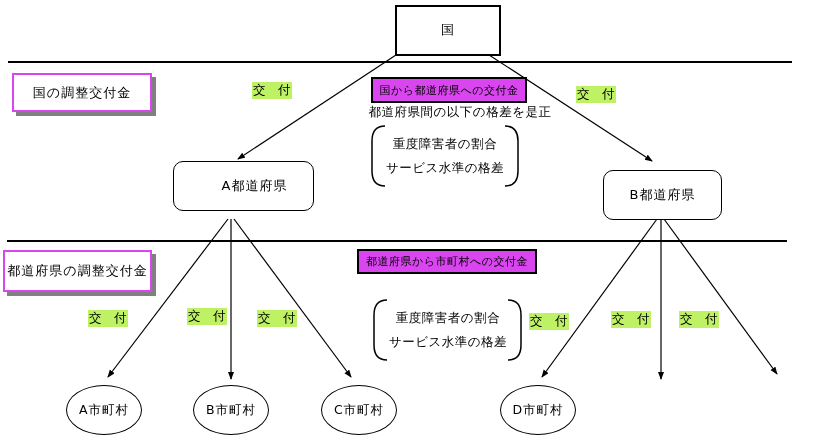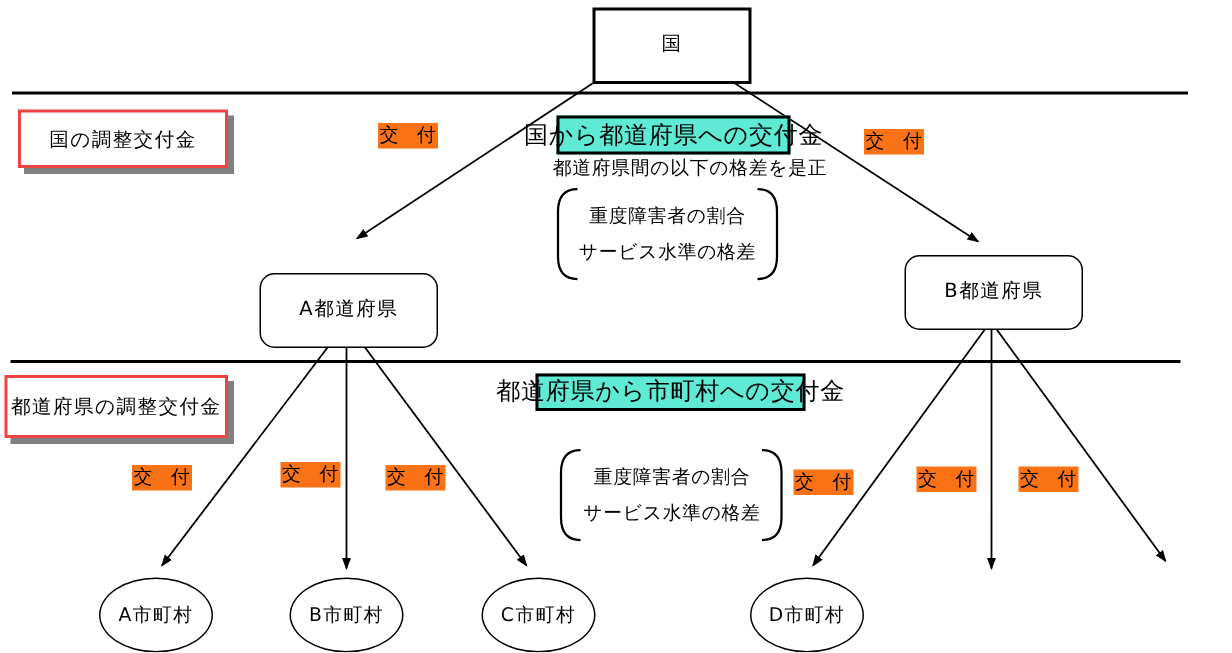--- a/index.html
+++ b/index.html
@@ -10,35 +10,35 @@
   .wires{position:absolute;left:0;top:0;width:821px;height:435px;}
   .node{
     position:absolute;display:flex;align-items:center;justify-content:center;
     background:#ffffff;font-size:13px;letter-spacing:1px;text-align:center;line-height:1.1;
   }
   .rect-node{border:2px solid #000000;}
   .round-node{border:1.5px solid #000000;border-radius:10px;}
   .ellipse-node{border:1px solid #000000;border-radius:50%;font-size:12.5px;}
   .section-label{
     position:absolute;display:flex;align-items:center;justify-content:center;
-    background:#ffffff;border:2px solid #ef4444;box-shadow:4px 4px 0 #808080;
+    background:#ffffff;border:2px solid #d946ef;box-shadow:4px 4px 0 #808080;
     font-size:13px;letter-spacing:1px;
   }
   .callout-title{
     position:absolute;display:flex;align-items:center;justify-content:center;
-    background:#5eead4;border:2px solid #000000;font-size:16px;letter-spacing:0.5px;white-space:nowrap;
+    background:#d946ef;border:2px solid #000000;font-size:11px;letter-spacing:0.5px;white-space:nowrap;
   }
   .callout-subtitle{
     position:absolute;font-size:12.5px;letter-spacing:0.5px;text-align:center;white-space:nowrap;
   }
   .factor-line{
     position:absolute;font-size:12.5px;letter-spacing:0.5px;text-align:center;white-space:nowrap;
   }
   .grant-label{
-    position:absolute;font-size:12.5px;white-space:nowrap;background:#f97316;padding:0 1px;
+    position:absolute;font-size:12.5px;white-space:nowrap;background:#bef264;padding:0 1px;
   }
 </style>
 </head>
 <body>
 
 <div class="stage">
 
   <svg class="wires" viewBox="0 0 821 435">
     <defs>
       <marker id="arrow" markerWidth="9" markerHeight="8" refX="7" refY="3" orient="auto" markerUnits="userSpaceOnUse">
@@ -74,21 +74,21 @@
 
   <div class="callout-title" style="left:371px;top:77px;width:152px;height:22px;">国から都道府県への交付金</div>
   <div class="callout-subtitle" style="left:355px;top:104px;width:210px;">都道府県間の以下の格差を是正</div>
   <div class="factor-line" style="left:375px;top:136px;width:140px;">重度障害者の割合</div>
   <div class="factor-line" style="left:375px;top:160px;width:140px;">サービス水準の格差</div>
 
   <div class="callout-title" style="left:357px;top:249px;width:176px;height:21px;text-align:center;">都道府県から市町村への交付金</div>
   <div class="factor-line" style="left:377px;top:310px;width:142px;">重度障害者の割合</div>
   <div class="factor-line" style="left:377px;top:334px;width:142px;">サービス水準の格差</div>
 
-  <div class="node round-node" style="left:173px;top:182px;width:117px;height:48px;">A都道府県</div>
+  <div class="node round-node" style="left:173px;top:161px;width:117px;height:48px;padding-left:22px;">A都道府県</div>
   <div class="node round-node" style="left:603px;top:170px;width:117px;height:48px;">B都道府県</div>
 
   <div class="node ellipse-node" style="left:66px;top:385px;width:74px;height:48px;">A市町村</div>
   <div class="node ellipse-node" style="left:193px;top:385px;width:74px;height:48px;">B市町村</div>
   <div class="node ellipse-node" style="left:321px;top:385px;width:74px;height:48px;">C市町村</div>
   <div class="node ellipse-node" style="left:500px;top:385px;width:74px;height:48px;">D市町村</div>
 
   <div class="grant-label" style="left:252px;top:82px;">交　付</div>
   <div class="grant-label" style="left:576px;top:86px;">交　付</div>
   <div class="grant-label" style="left:88px;top:310px;">交　付</div>

